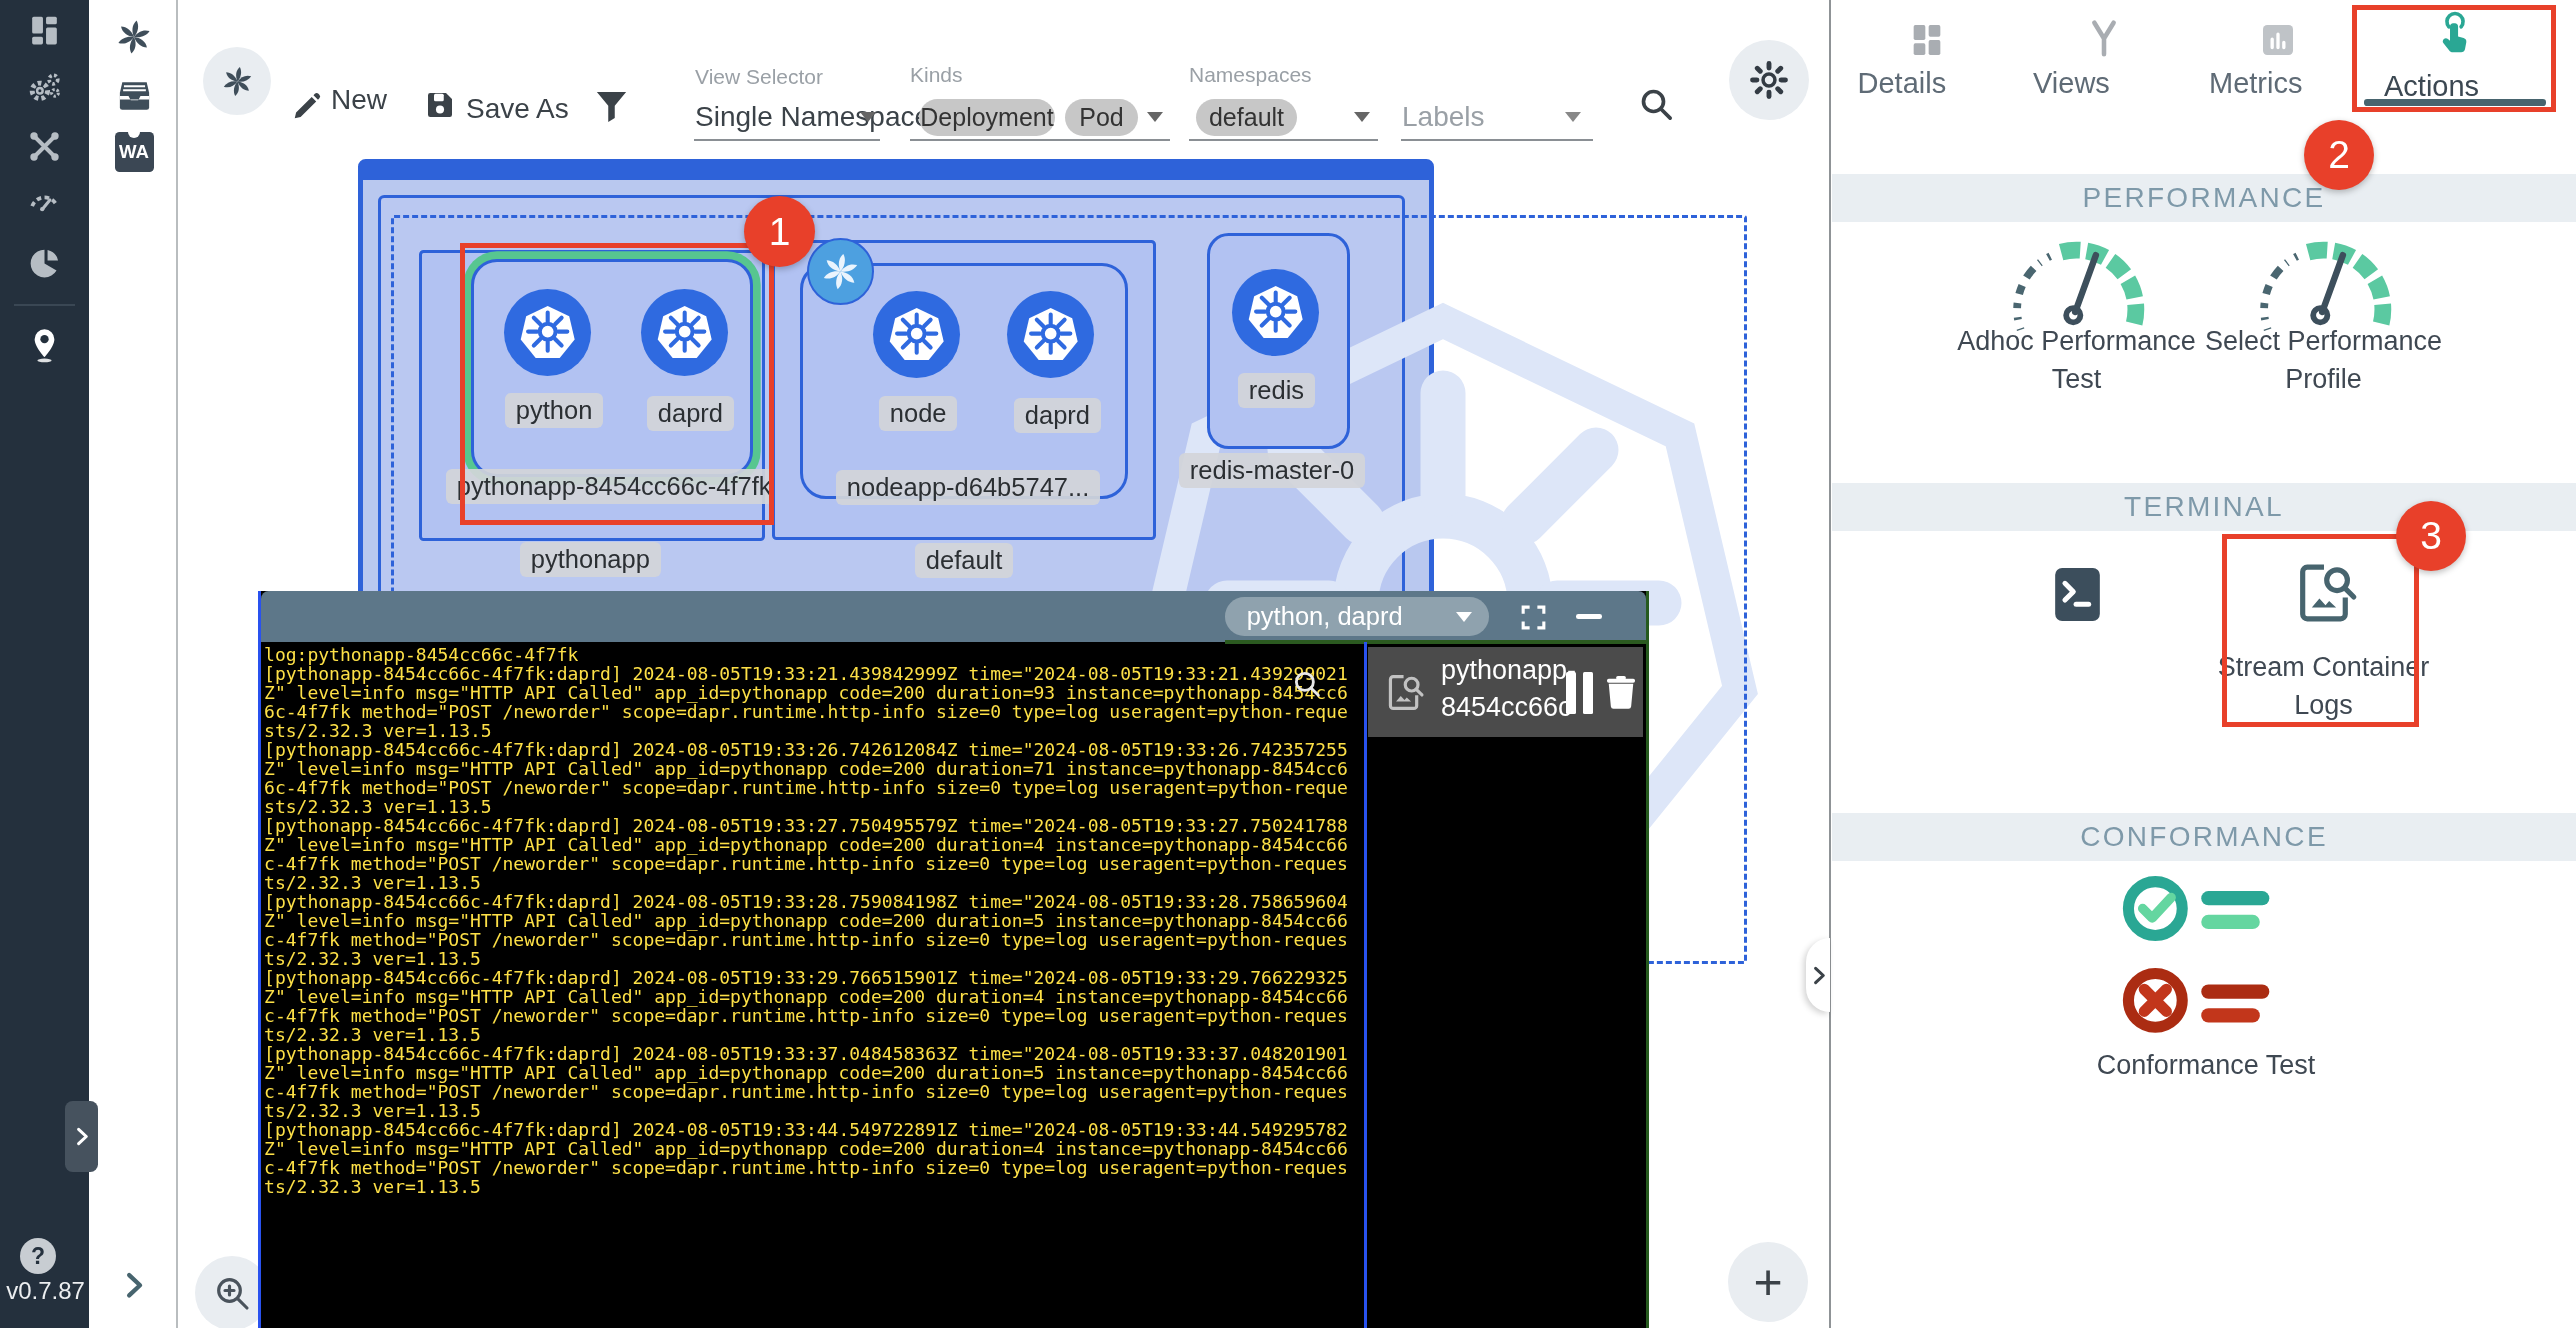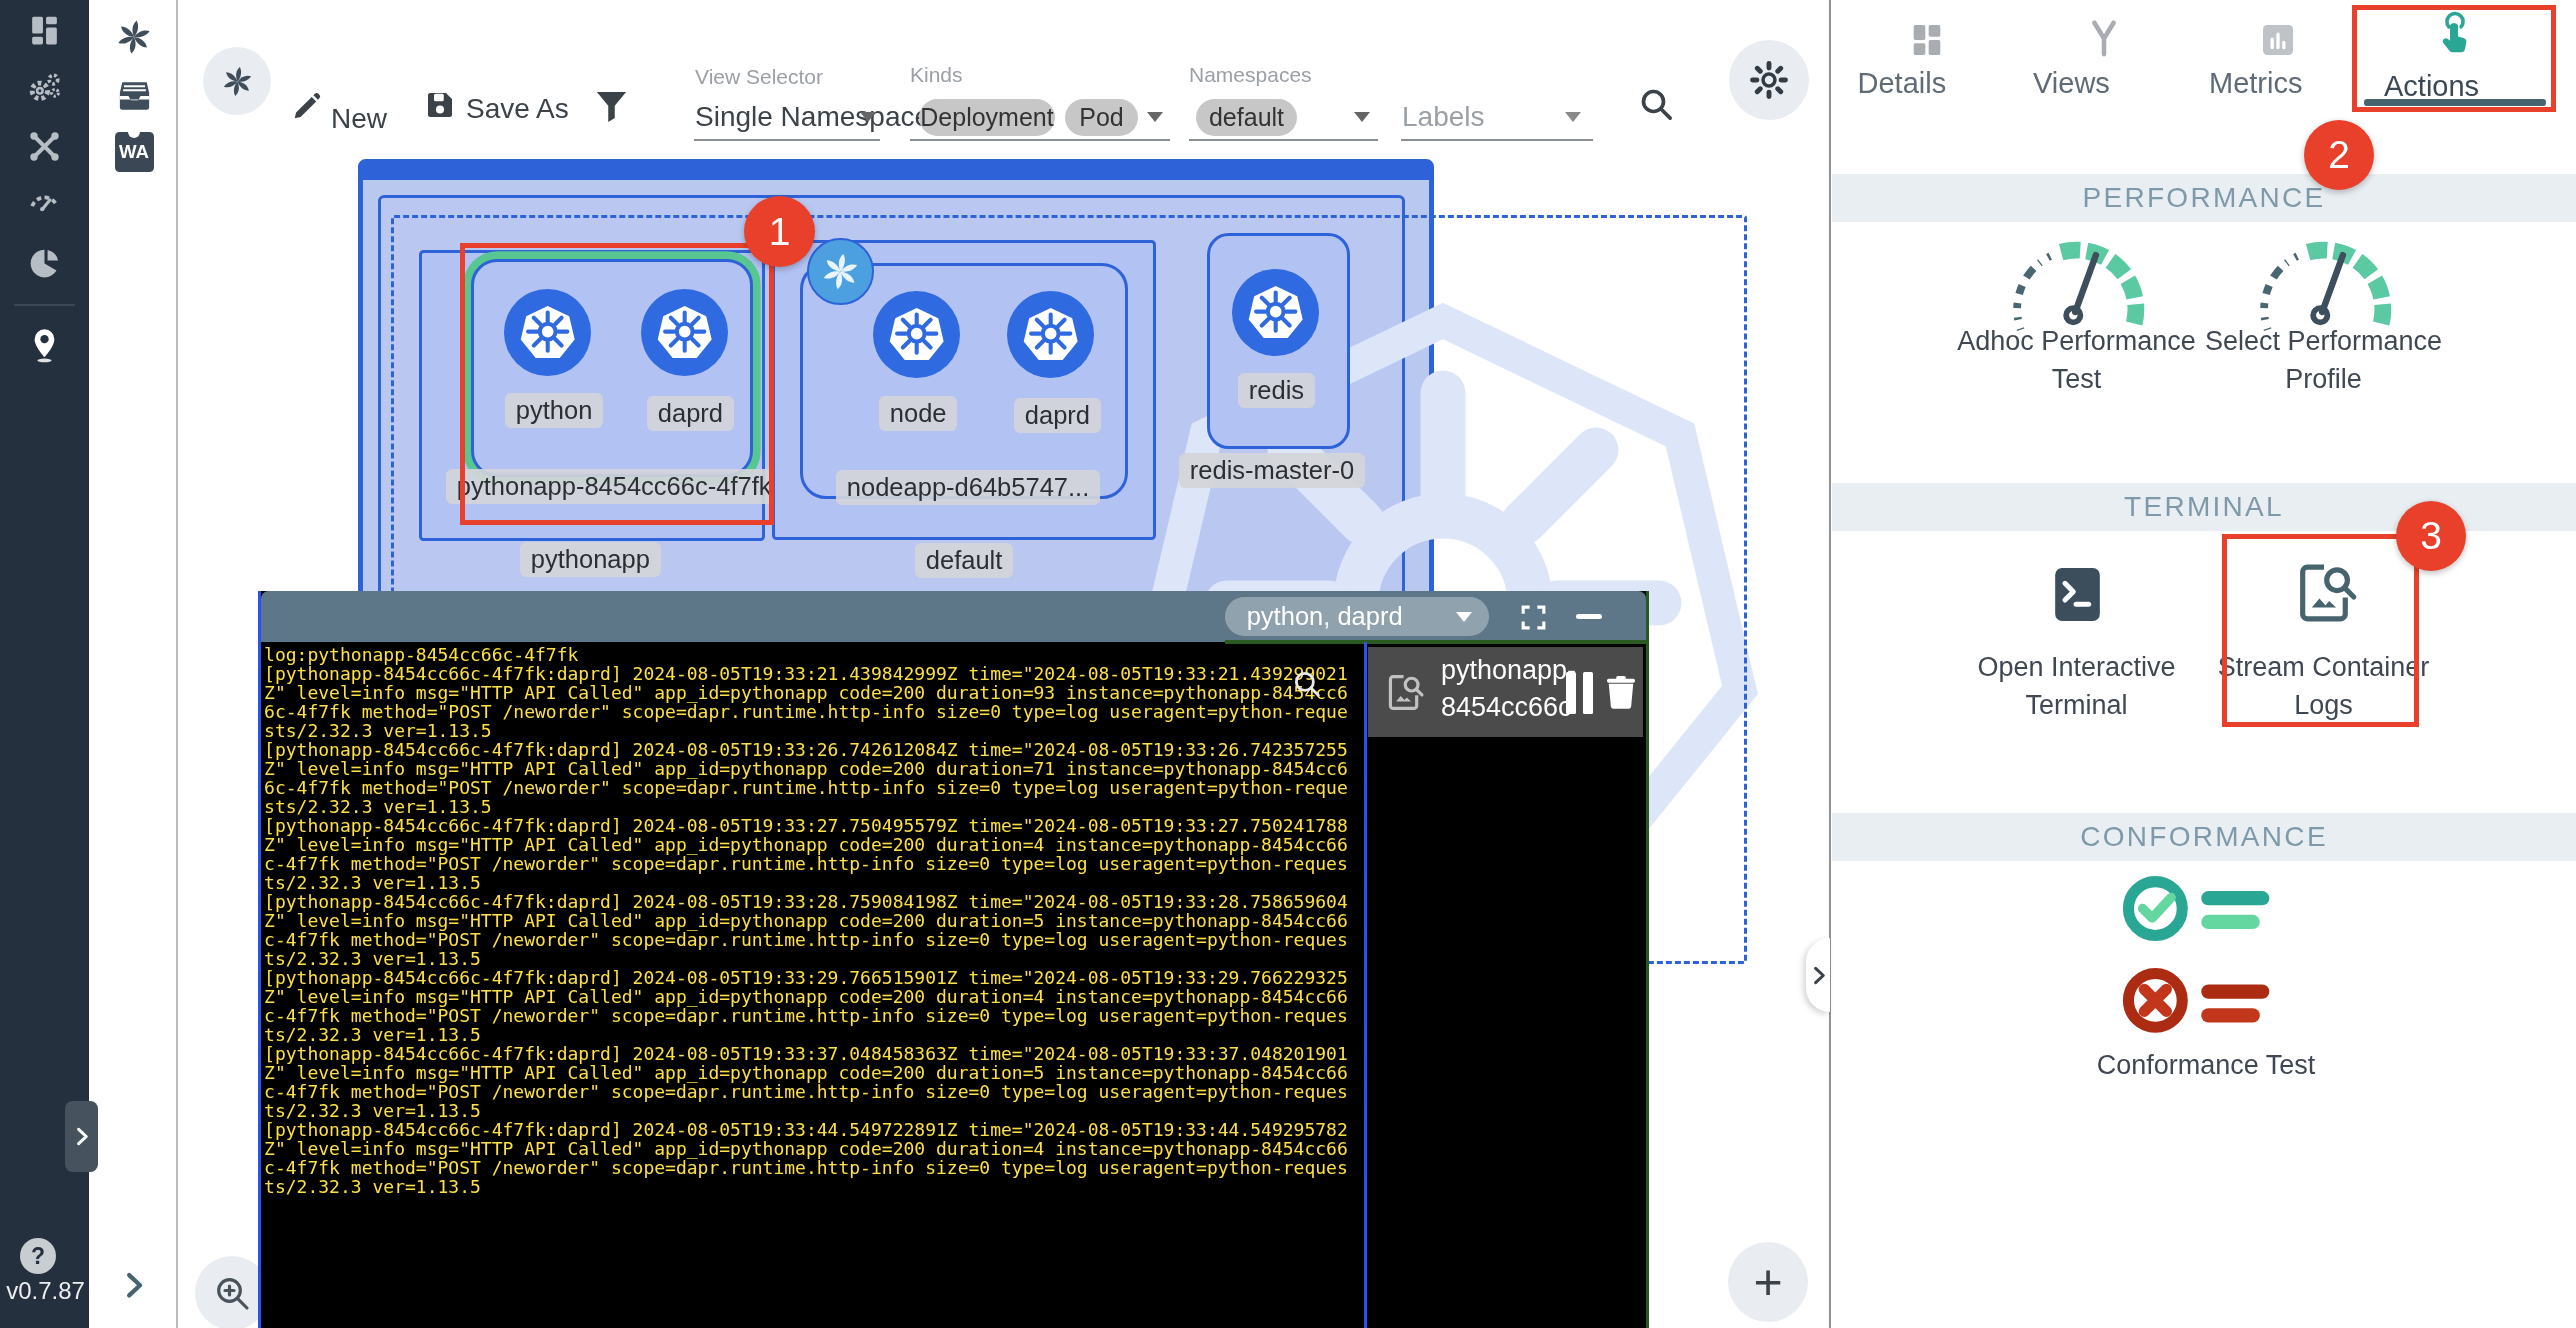--- a/index.html
+++ b/index.html
@@ -178,21 +178,21 @@
           <path d="M12 12C10.5 8.5 10.8 5 13.5 2.6 15 5.5 14.5 9 12 12Z" fill="currentColor"></path>
         </g>
       </svg>
     </span>
 </div>
 <div class="abs" style="left:288px;top:89px;width:36px;height:36px;color:#3b4248">
     <svg viewBox="0 0 24 24" width="100%" height="100%" fill="currentColor">
       <path d="M4.5 19.5l.9-3.8L15.8 5.3l3 3L8.4 18.7zM17 4.1l.9-.9a1.7 1.7 0 0 1 2.4 0l.6.6a1.7 1.7 0 0 1 0 2.4l-.9.9z"></path>
     </svg>
   </div>
-<div class="abs tool-text" style="left:331px;top:103px">New</div>
+<div class="abs tool-text" style="left:331px;top:84px">New</div>
 <div class="abs" style="left:422px;top:87px;width:36px;height:36px;color:#3b4248">
     <svg viewBox="0 0 24 24" width="100%" height="100%" fill="currentColor">
       <path d="M4 5.5A1.5 1.5 0 0 1 5.5 4H16l4 4v10.5a1.5 1.5 0 0 1-1.5 1.5h-13A1.5 1.5 0 0 1 4 18.5z"></path>
       <rect x="8" y="4.5" width="6.5" height="5" rx="1" fill="#fff"></rect>
       <circle cx="12" cy="15" r="2.7" fill="#fff"></circle>
     </svg>
   </div>
 <div class="abs tool-text" style="left:466px;top:93px">Save As</div>
 <div class="abs" style="left:592px;top:87px;width:39px;height:39px;color:#3b4248">
     <svg viewBox="0 0 24 24" width="100%" height="100%" fill="currentColor">
@@ -473,21 +473,20 @@
   <div class="abs action-label" style="left:364px;top:322px;width:255px">Select Performance Profile</div>
 
   <div class="abs band flexc" style="top:467px">TERMINAL</div>
   <div class="abs" style="left:212px;top:559px;width:67px;height:71px">
       <svg viewBox="0 0 24 24" width="100%" height="100%">
         <rect x="4" y="2.5" width="16" height="19" rx="2.5" fill="#3c4e5c"></rect>
         <path d="M7.5 8l3 3-3 3" stroke="#fff" stroke-width="1.8" fill="none" stroke-linecap="round" stroke-linejoin="round"></path>
         <path d="M11.5 15.5h4.5" stroke="#fff" stroke-width="1.8" stroke-linecap="round"></path>
       </svg>
     </div>
-  <div class="abs action-label" style="left:117px;top:648px;width:255px">Open Interactive Terminal</div>
   <div class="abs" style="left:457px;top:556px;width:73px;height:74px;color:#47646e">
       <svg viewBox="0 0 24 24" width="100%" height="100%" fill="none" stroke="currentColor" stroke-width="1.7">
         <path d="M11.5 3.5H6a1.5 1.5 0 0 0-1.5 1.5v14A1.5 1.5 0 0 0 6 20.5h11a1.5 1.5 0 0 0 1.5-1.5v-5.5"></path>
         <path d="M7.5 16.8l2.5-3 2 2.2 1.2-1.4 2.3 2.2z" fill="currentColor" stroke="none"></path>
         <circle cx="15.8" cy="7.8" r="3.4"></circle>
         <path d="M18.3 10.3l3 3" stroke-linecap="round"></path>
       </svg>
     </div>
   <div class="abs action-label" style="left:364px;top:648px;width:255px">Stream Container Logs</div>
 

